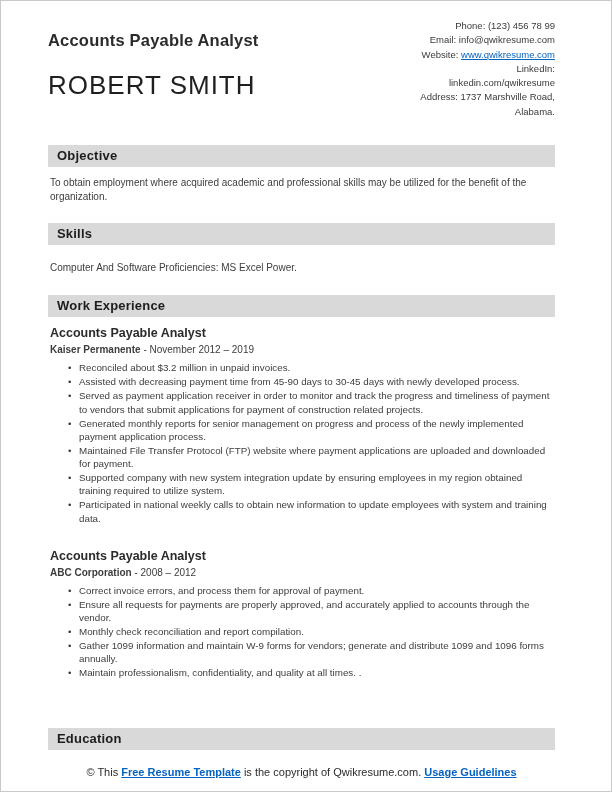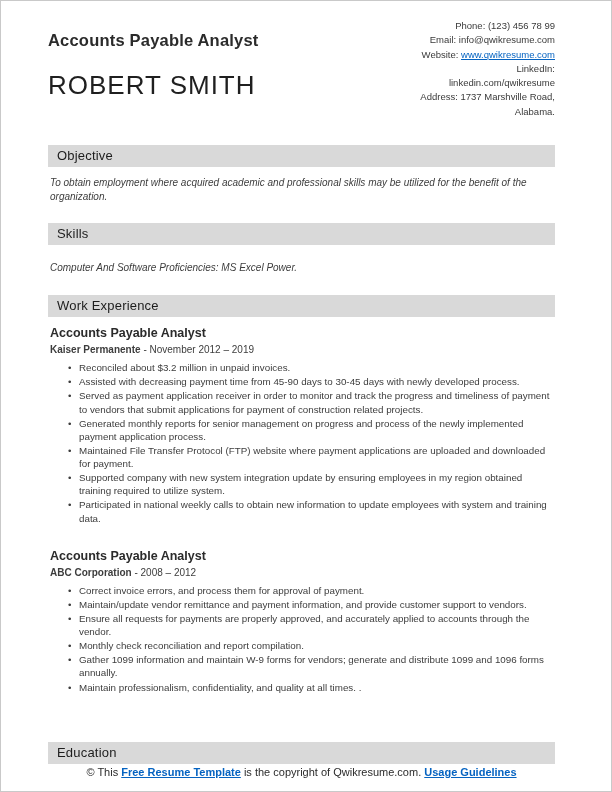--- a/index.html
+++ b/index.html
@@ -17,28 +17,28 @@
   .header { display:flex; justify-content:space-between; align-items:flex-start; }
   .header-left { padding-top:12px; }
   .job-title-heading { font-size:16.5px; font-weight:700; color:#2b2b2b; letter-spacing:0.2px; }
   .candidate-name { font-size:26px; font-weight:400; color:#1f1f1f; margin-top:20px; letter-spacing:1px; }
   .contact { text-align:right; font-size:9.5px; line-height:1.5; color:#3a3a3a; max-width:235px; }
   .link { color:#0563c1; text-decoration:underline; cursor:pointer;text-align:right; }
 
   
   .section-bar {
     background:#d9d9d9; padding:3px 9px 4px 9px;
-    font-size:13px; font-weight:400; color:#1d1d1d; letter-spacing:0.2px;
+    font-size:13px; font-weight:700; color:#1d1d1d; letter-spacing:0.2px;
   }
   .section-objective { margin-top:26px; }
   .section-skills { margin-top:20px; }
   .section-work { margin-top:20px; }
   .section-education { margin-top:48px; }
 
-  .body-text { font-size:10px; line-height:1.38; color:#3d3d3d; margin:9px 2px 0 2px;font-style:italic; }
+  .body-text { font-size:10px; line-height:1.38; color:#3d3d3d; margin:9px 2px 0 2px; }
   .skills-text { margin-top:16px; }
 
   
   .job-entry { margin:0 2px; }
   .job-entry.first { margin-top:9px; }
   .job-entry.second { margin-top:24px; }
   .job-title-sub { font-size:12.5px; font-weight:700; color:#2b2b2b; }
   .company-line { font-size:10px; margin-top:4px; color:#3d3d3d; }
   .company-name { font-weight:700; }
   .bullet-list { list-style:none; margin:6px 0 0 18px; }
@@ -97,21 +97,20 @@
       <li>Supported company with new system integration update by ensuring employees in my region obtained training required to utilize system.</li>
       <li>Participated in national weekly calls to obtain new information to update employees with system and training data.</li>
     </ul>
   </div>
 
   <div class="job-entry second">
     <div class="job-title-sub">Accounts Payable Analyst</div>
     <div class="company-line"><span class="company-name">ABC Corporation</span><span> - 2008 – 2012</span></div>
     <ul class="bullet-list">
       <li>Correct invoice errors, and process them for approval of payment.</li>
-      <li>Maintain/update vendor remittance and payment information, and provide customer support to vendors.</li>
       <li>Ensure all requests for payments are properly approved, and accurately applied to accounts through the vendor.</li>
       <li>Monthly check reconciliation and report compilation.</li>
       <li>Gather 1099 information and maintain W-9 forms for vendors; generate and distribute 1099 and 1096 forms annually.</li>
       <li>Maintain professionalism, confidentiality, and quality at all times. .</li>
     </ul>
   </div>
 
   <div class="section-bar section-education">Education</div>
 
   <div class="footer">

